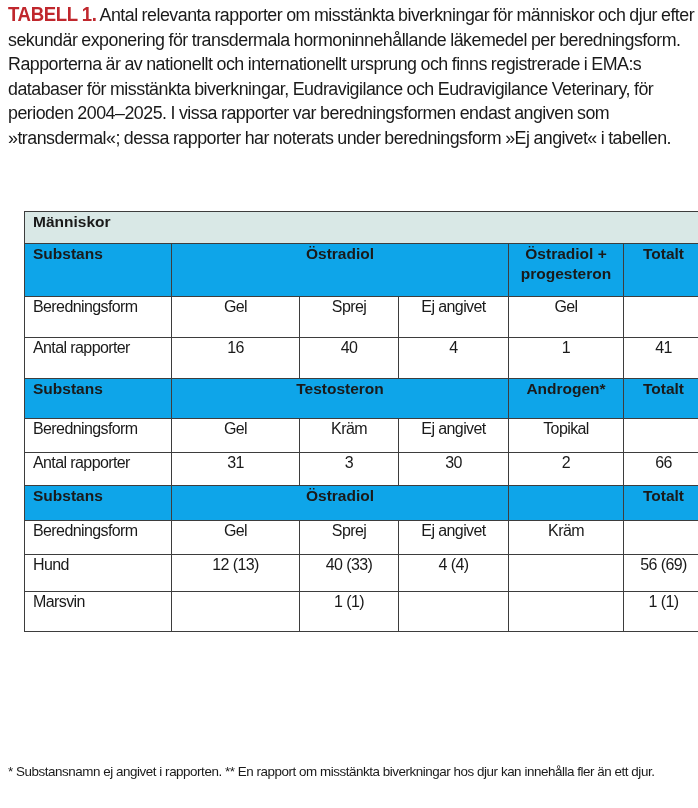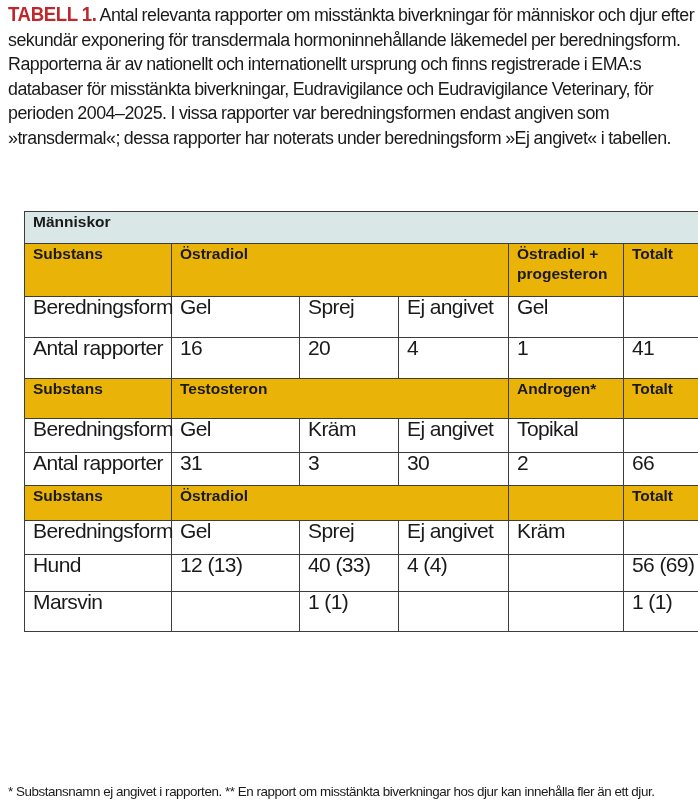--- a/index.html
+++ b/index.html
@@ -25,34 +25,33 @@
     position: absolute; left: 8px; top: 211px;
     width: 679px; border-collapse: collapse; table-layout: fixed;
     font-size: 15.5px;
     margin-left: 16px;
   }
   table.data td {
     border: 1.3px solid #3d3d3d;
     padding: 0 8px; vertical-align: top;
     line-height: 20px;
   }
-  td.hdr { background: #eab308; font-weight: bold; }
+  td.hdr { background: #0ea5e9; font-weight: bold; }
   td.section { background: #d9e8e6; font-weight: bold; padding-top: 6px; }
-  td.c { }
+  td.c { text-align: center; }
   td .narrow {
     display: inline-block;
-    font-size: 21px; letter-spacing: -0.6px;
+    font-size: 16px; letter-spacing: -0.6px;
   }
   td.pad { padding-top: 8px; }
   td.pad2 { padding-top: 6px; }
   .footnote {
     position: absolute; left: 8px; top: 762px;
     font-size: 13.4px; line-height: 20px; letter-spacing: -0.45px;
     color: #1a1a1a;
-    margin-top: 20px;
   }
 </style>
 </head>
 <body>
 
 <div class="caption"><span class="tag">TABELL 1.</span><span> Antal relevanta rapporter om misstänkta biverkningar för människor och djur efter sekundär exponering för transdermala hormon­innehållande läkemedel per beredningsform. Rapporterna är av nationellt och internationellt ursprung och finns registrerade i EMA:s databaser för misstänkta biverkningar, Eudravigilance och Eudravigilance Veterinary, för perioden 2004–2025. I vissa rapporter var beredningsformen endast angiven som »transdermal«; dessa rapporter har noterats under beredningsform »Ej angivet« i tabellen.</span></div>
 
 <table class="data">
   <colgroup>
     <col style="width:147px">
@@ -77,21 +76,21 @@
     <td class="pad"><span class="narrow">Beredningsform</span></td>
     <td class="c pad"><span class="narrow">Gel</span></td>
     <td class="c pad"><span class="narrow">Sprej</span></td>
     <td class="c pad"><span class="narrow">Ej angivet</span></td>
     <td class="c pad"><span class="narrow">Gel</span></td>
     <td class="c pad"><span class="narrow"></span></td>
   </tr>
   <tr style="height:41px">
     <td class="pad"><span class="narrow">Antal rapporter</span></td>
     <td class="c pad"><span class="narrow">16</span></td>
-    <td class="c pad"><span class="narrow">20</span></td>
+    <td class="c pad"><span class="narrow">40</span></td>
     <td class="c pad"><span class="narrow">4</span></td>
     <td class="c pad"><span class="narrow">1</span></td>
     <td class="c pad"><span class="narrow">41</span></td>
   </tr>
 
   <tr style="height:40px">
     <td class="hdr pad">Substans</td>
     <td class="hdr c pad" colspan="3">Testosteron</td>
     <td class="hdr c pad">Androgen*</td>
     <td class="hdr c pad">Totalt</td>

